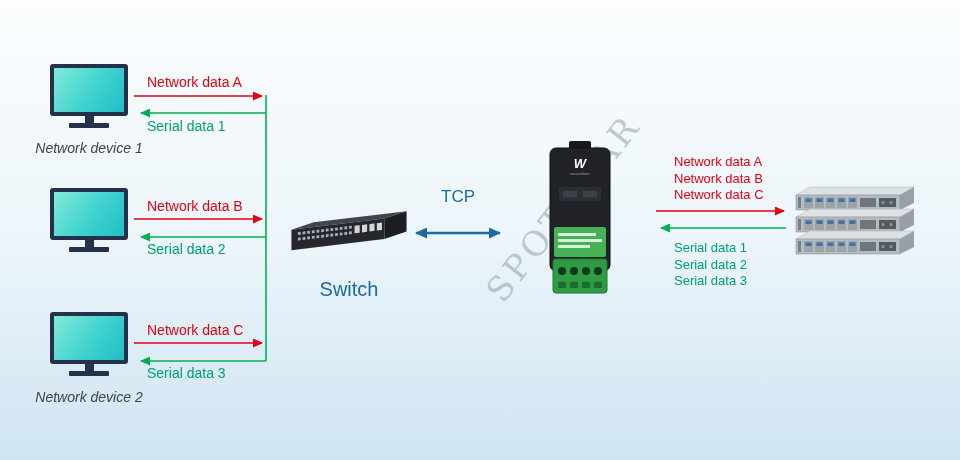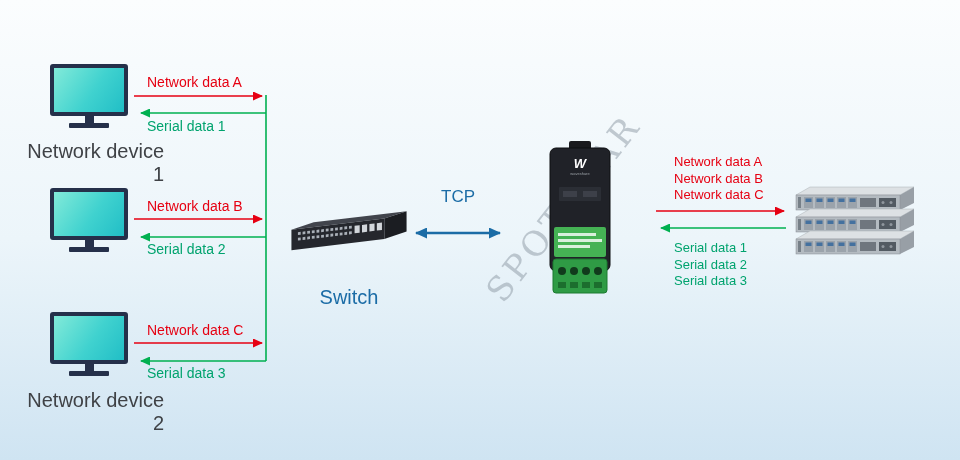--- a/index.html
+++ b/index.html
@@ -15,21 +15,21 @@
   .blue-line  { stroke:#1b6ca6; stroke-width:2.4; }
 
   .monitor { position:absolute; width:78px; }
   .screen {
     width:78px; height:52px; border:4px solid #25304a; border-radius:3px;
     background:linear-gradient(125deg,#82ead9 0%,#40d2cf 55%,#21bec6 100%);
   }
   .neck { width:9px; height:7px; background:#25304a; margin:0 auto; }
   .base { width:40px; height:5px; background:#25304a; margin:0 auto; border-radius:1px; }
 
-  .dev-label { position:absolute; width:150px; text-align:right; font-size:20px; color:#3f4246; }
+  .dev-label { position:absolute; width:150px; text-align:center; font-size:14px; color:#3f4246;font-style:italic; }
   .flow-label { position:absolute; font-size:14px; white-space:nowrap; }
   .red-text { color:#e60012; }
   .green-text { color:#00a36e; }
   .big-label { position:absolute; text-align:center; font-size:20px; color:#1b6ca6; font-weight:500; }
   .modbus { position:absolute; text-align:center; font-size:17px; line-height:21px; color:#1b6ca6; }
   .stack { position:absolute; font-size:13px; line-height:16.5px; white-space:nowrap; }
   .icon-svg { position:absolute; }
   .watermark {
     position:absolute; left:452px; top:192px; width:216px; height:40px; text-align:center;
     font-family:"DejaVu Serif", serif; font-size:34px; letter-spacing:4px;
@@ -125,21 +125,21 @@
           <rect x="62" y="41.5" width="3" height="3"></rect>
       </g>
       <g fill="#d2d6db">
         <rect x="68" y="36" width="5.5" height="8"></rect>
           <rect x="76" y="36" width="5.5" height="8"></rect>
         <rect x="84" y="36" width="5.5" height="8"></rect>
           <rect x="92" y="36" width="5.5" height="8"></rect>
       </g>
     </g>
   </svg>
-  <div class="big-label" style="left:289px; top:278px; width:120px;margin-top:8px;">Switch</div>
+  <div class="big-label" style="left:289px; top:278px; width:120px;">Switch</div>
 
   <div class="modbus" style="left:402px; top:186px; width:112px;">
     <div>TCP</div>
   </div>
 
   <svg class="icon-svg" style="left:545px; top:141px;" width="70" height="158" viewBox="0 0 70 158">
     <rect x="24" y="0" width="22" height="9" rx="2" fill="#191a1d"></rect>
     <rect x="5" y="7" width="60" height="123" rx="6" fill="#202228" stroke="#0d0e10" stroke-width="1"></rect>
     <text x="35" y="27" text-anchor="middle" font-size="13" font-style="italic" font-weight="bold" fill="#ffffff" font-family="Liberation Sans, sans-serif">W</text>
     <text x="35" y="34" text-anchor="middle" font-size="4" fill="#9aa0a6" font-family="Liberation Sans, sans-serif">waveshare</text>

